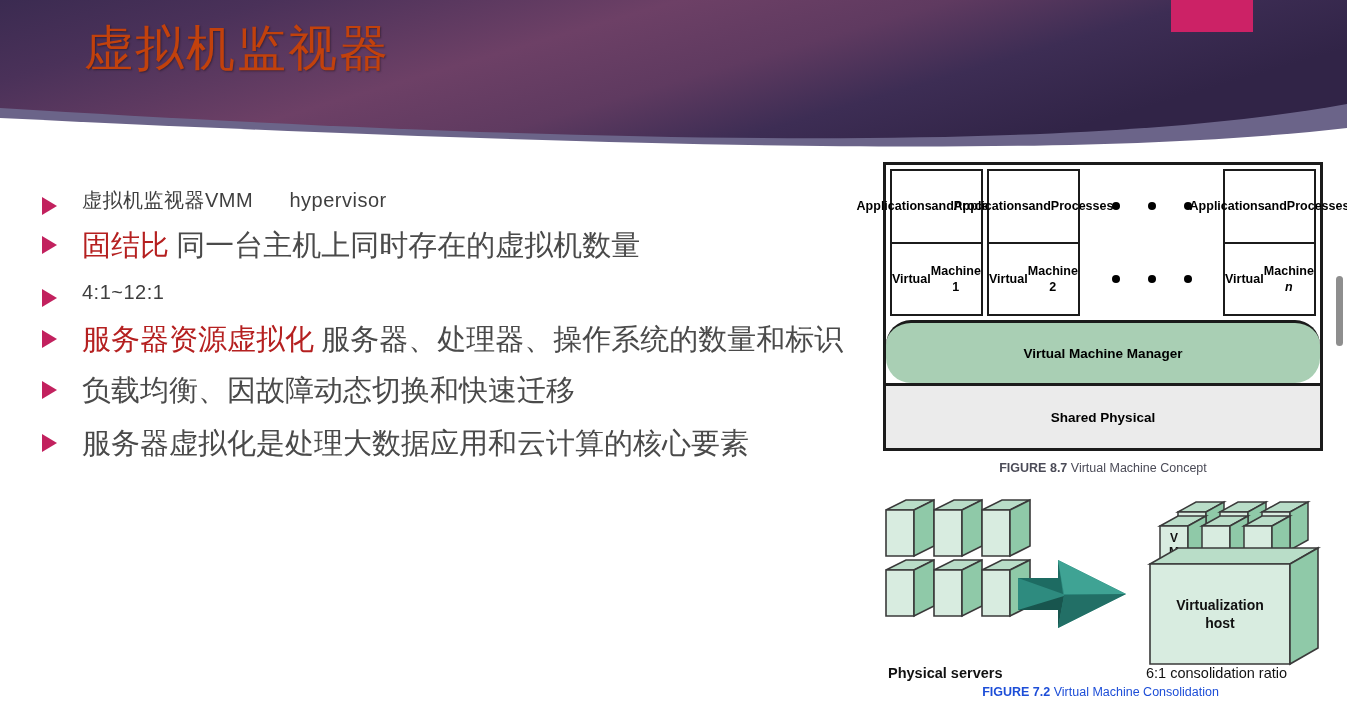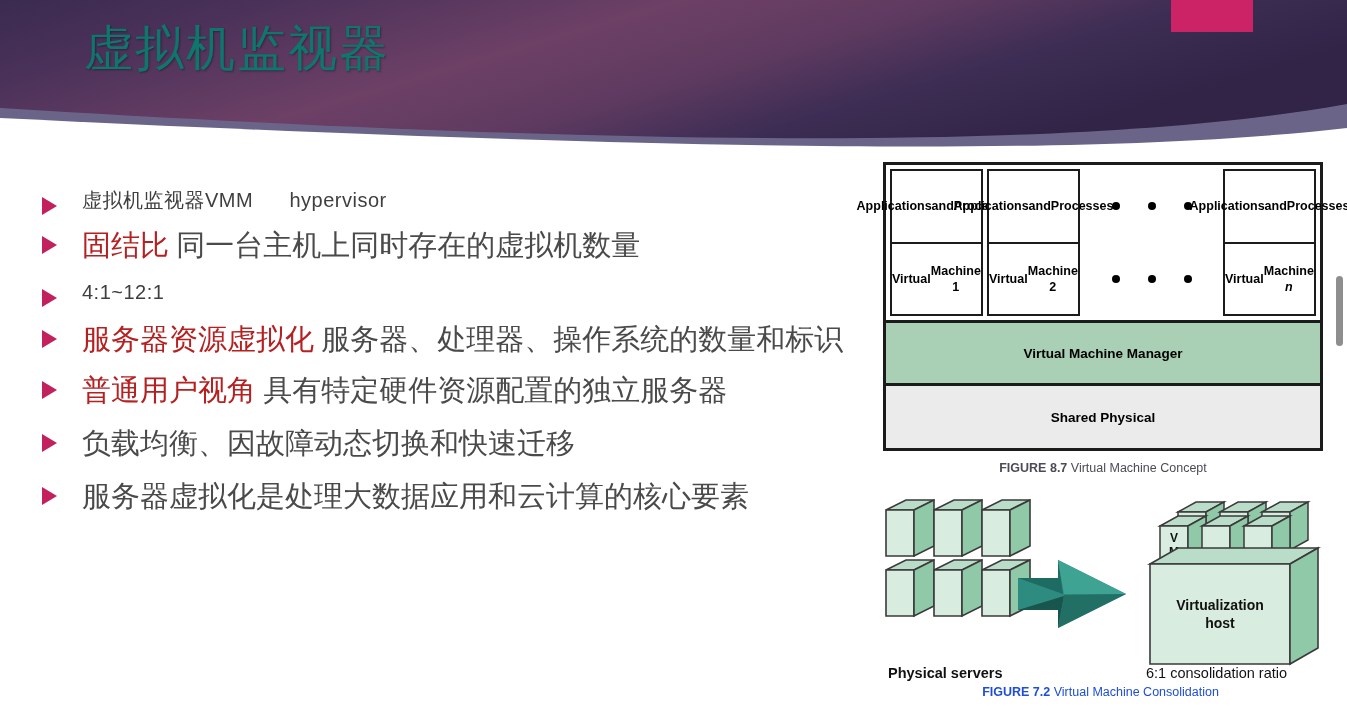--- a/index.html
+++ b/index.html
@@ -7,21 +7,21 @@
        font-family:"Liberation Sans","DejaVu Sans",sans-serif;}
   #slide{position:relative;width:1347px;height:712px;background:#fff;overflow:hidden;}
 
   
   .banner-wrap{position:absolute;left:0;top:0;width:1347px;height:160px;overflow:hidden;}
   .banner-wrap svg{display:block;}
 
   .slide-title{
     position:absolute;left:84px;top:22px;
     font-family:"Liberation Serif","DejaVu Serif",serif;
-    font-size:49px;line-height:1.1;color:#0f766e;letter-spacing:2px;
+    font-size:49px;line-height:1.1;color:#c2410c;letter-spacing:2px;
     text-shadow:1px 1px 2px rgba(0,0,0,.35);
     white-space:nowrap;
   }
 
   
   .bullets{position:absolute;left:36px;top:186px;width:820px;}
   .bullet{position:relative;padding-left:46px;margin-bottom:8px;}
   .bullet .tri{
     position:absolute;left:6px;top:11px;width:0;height:0;
     border-left:15px solid #c2215e;
@@ -49,21 +49,21 @@
   .vm-col.last{margin-left:0;margin-right:4px;}
   .vm-cell{flex:1 1 0;display:flex;align-items:center;justify-content:center;
            text-align:center;font-size:12.5px;line-height:1.28;color:#000;font-weight:700;}
   .vm-cell.top{border-bottom:2px solid #1b1b1b;}
   .vm-gap{flex:1 1 auto;display:flex;flex-direction:column;
           border-left:0;border-right:0;margin:4px 0;}
   .dots{flex:1 1 0;display:flex;align-items:center;justify-content:center;gap:28px;}
   .dots .d{width:8px;height:8px;border-radius:50%;background:#000;}
   .vmm-band{height:60px;background:#a9cfb4;border-top:3px solid #1b1b1b;
             display:flex;align-items:center;justify-content:center;
-            font-size:13.5px;font-weight:bold;color:#000;}
+            font-size:13.5px;font-weight:bold;color:#000;border-radius:25px;}
   .hw-band{height:62px;background:#ebebeb;border-top:3px solid #1b1b1b;
            display:flex;align-items:center;justify-content:center;
            font-size:13.5px;font-weight:bold;color:#000;}
   .fig-cap{margin-top:10px;text-align:center;font-size:12.5px;color:#4b4b57;}
   .fig-cap b{font-weight:bold;}
 
   
   .fig2{position:absolute;left:878px;top:498px;width:445px;}
   .fig2 svg{display:block;}
   .fig2-cap{text-align:center;font-size:12.5px;color:#1d4ed8;margin-top:2px;}
@@ -115,24 +115,20 @@
     <div class="bullet b3">
       <span class="tri"></span>
       <div class="btext sans"><span>4:1~12:1</span></div>
     </div>
 
     <div class="bullet b4">
       <span class="tri"></span>
       <div class="btext"><span class="hl">服务器资源虚拟化</span><span> 服务器、处理器、操作系统的数量和标识</span></div>
     </div>
 
-    <div class="bullet b5">
-      <span class="tri"></span>
-      <div class="btext"><span class="hl">普通用户视角</span><span> 具有特定硬件资源配置的独立服务器</span></div>
-    </div>
 
     <div class="bullet b6">
       <span class="tri"></span>
       <div class="btext"><span>负载均衡、因故障动态切换和快速迁移</span></div>
     </div>
 
     <div class="bullet b7">
       <span class="tri"></span>
       <div class="btext"><span>服务器虚拟化是处理大数据应用和云计算的核心要素</span></div>
     </div>

